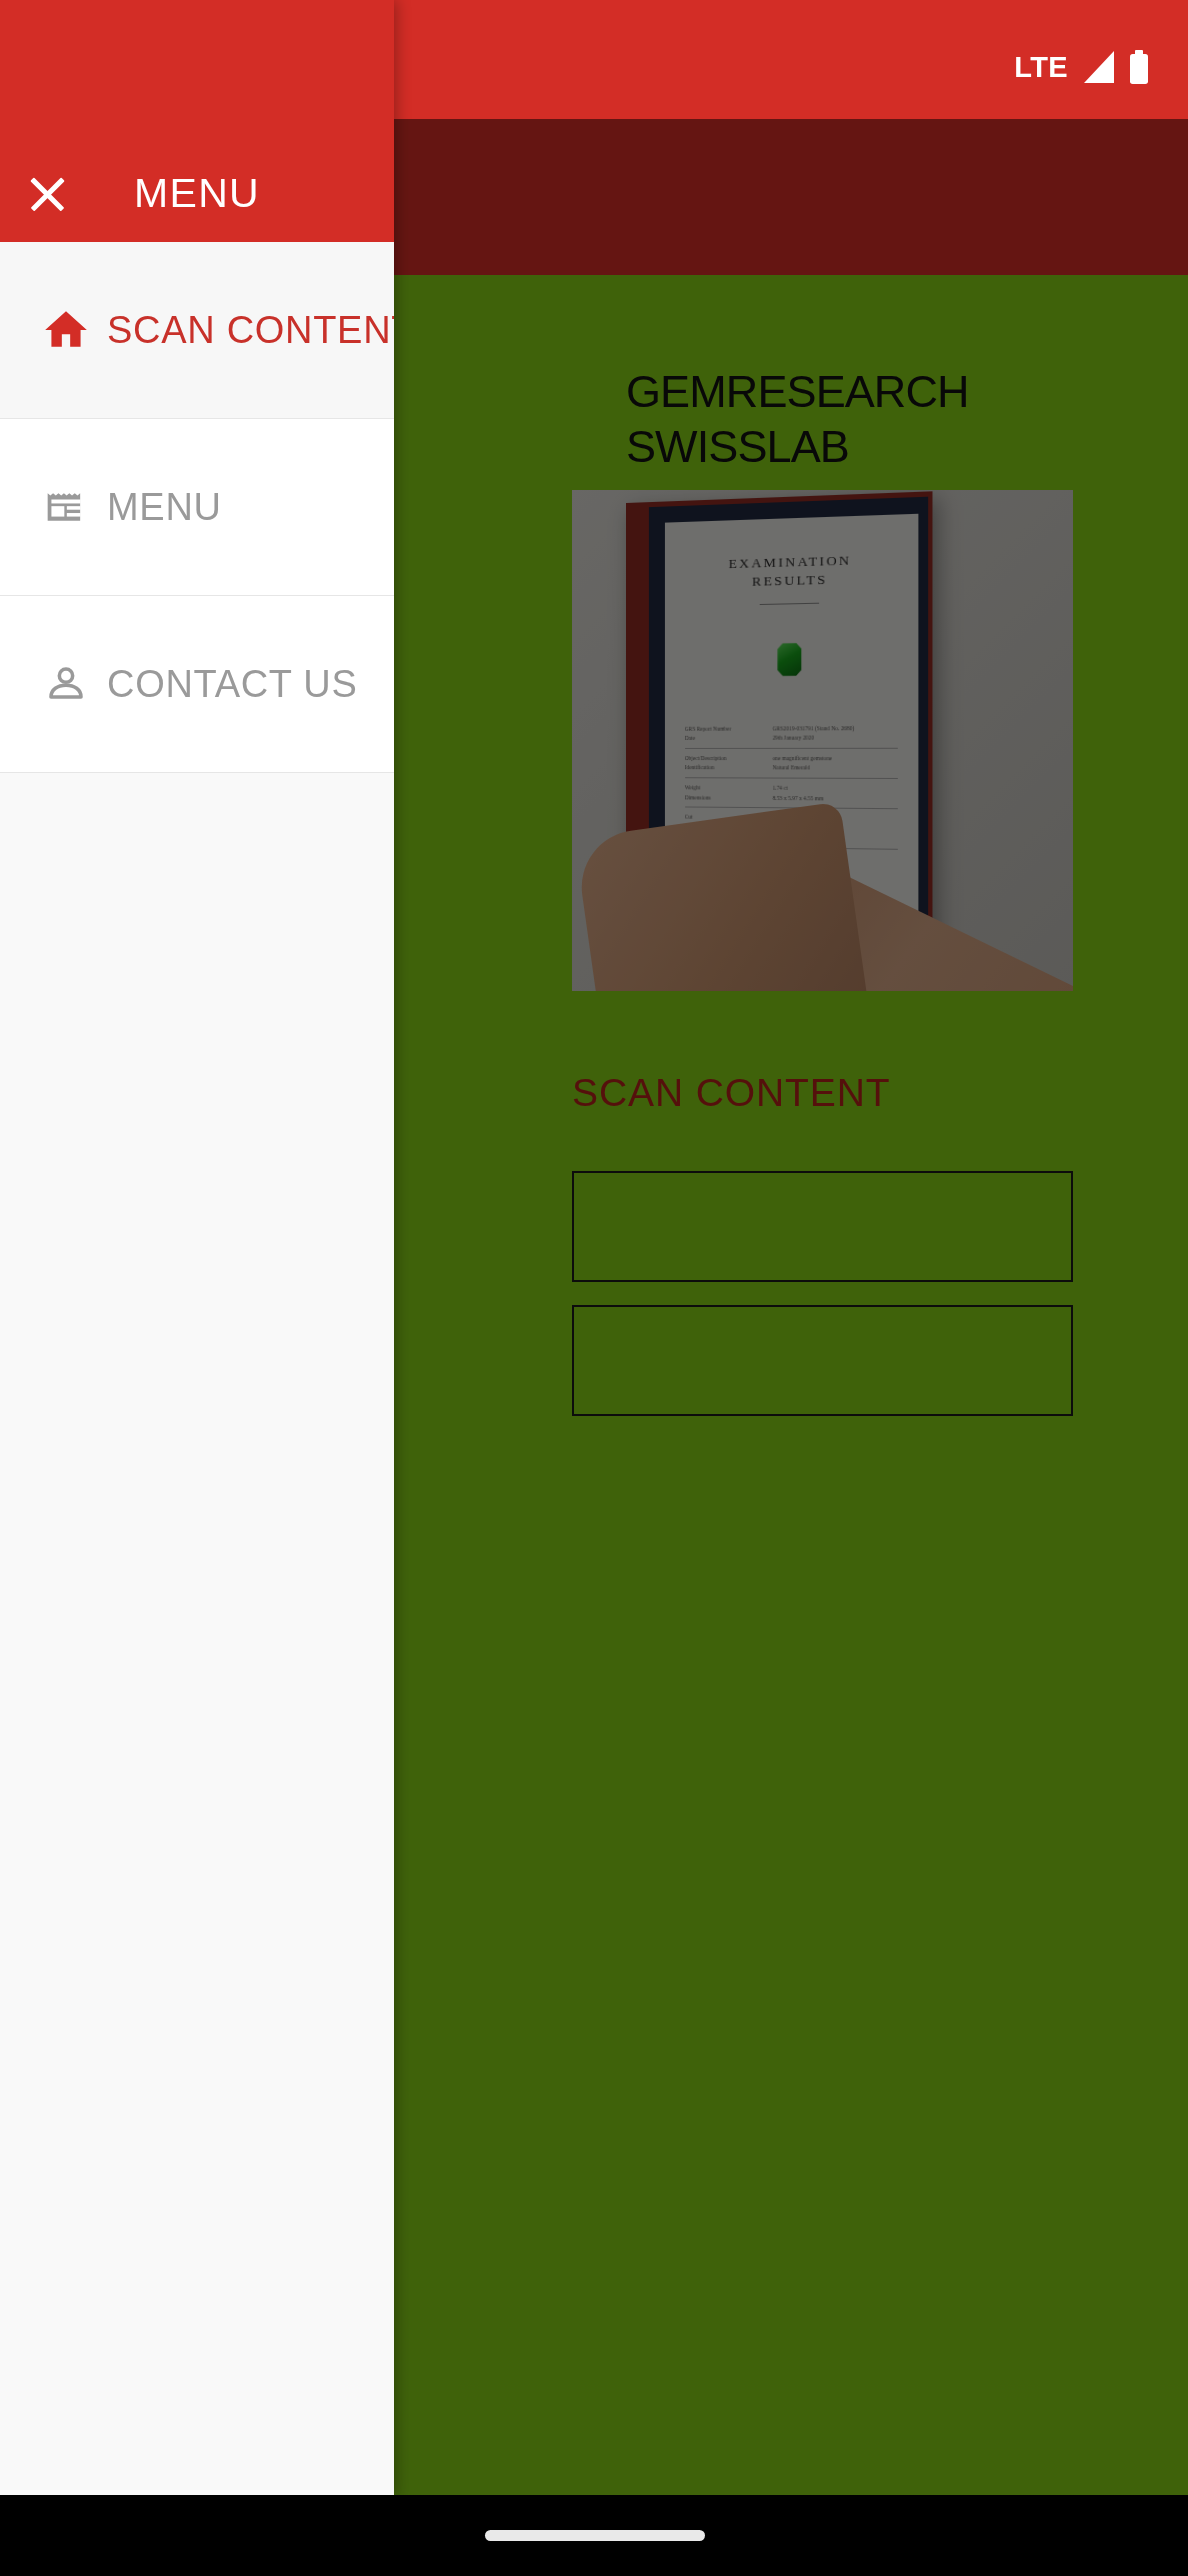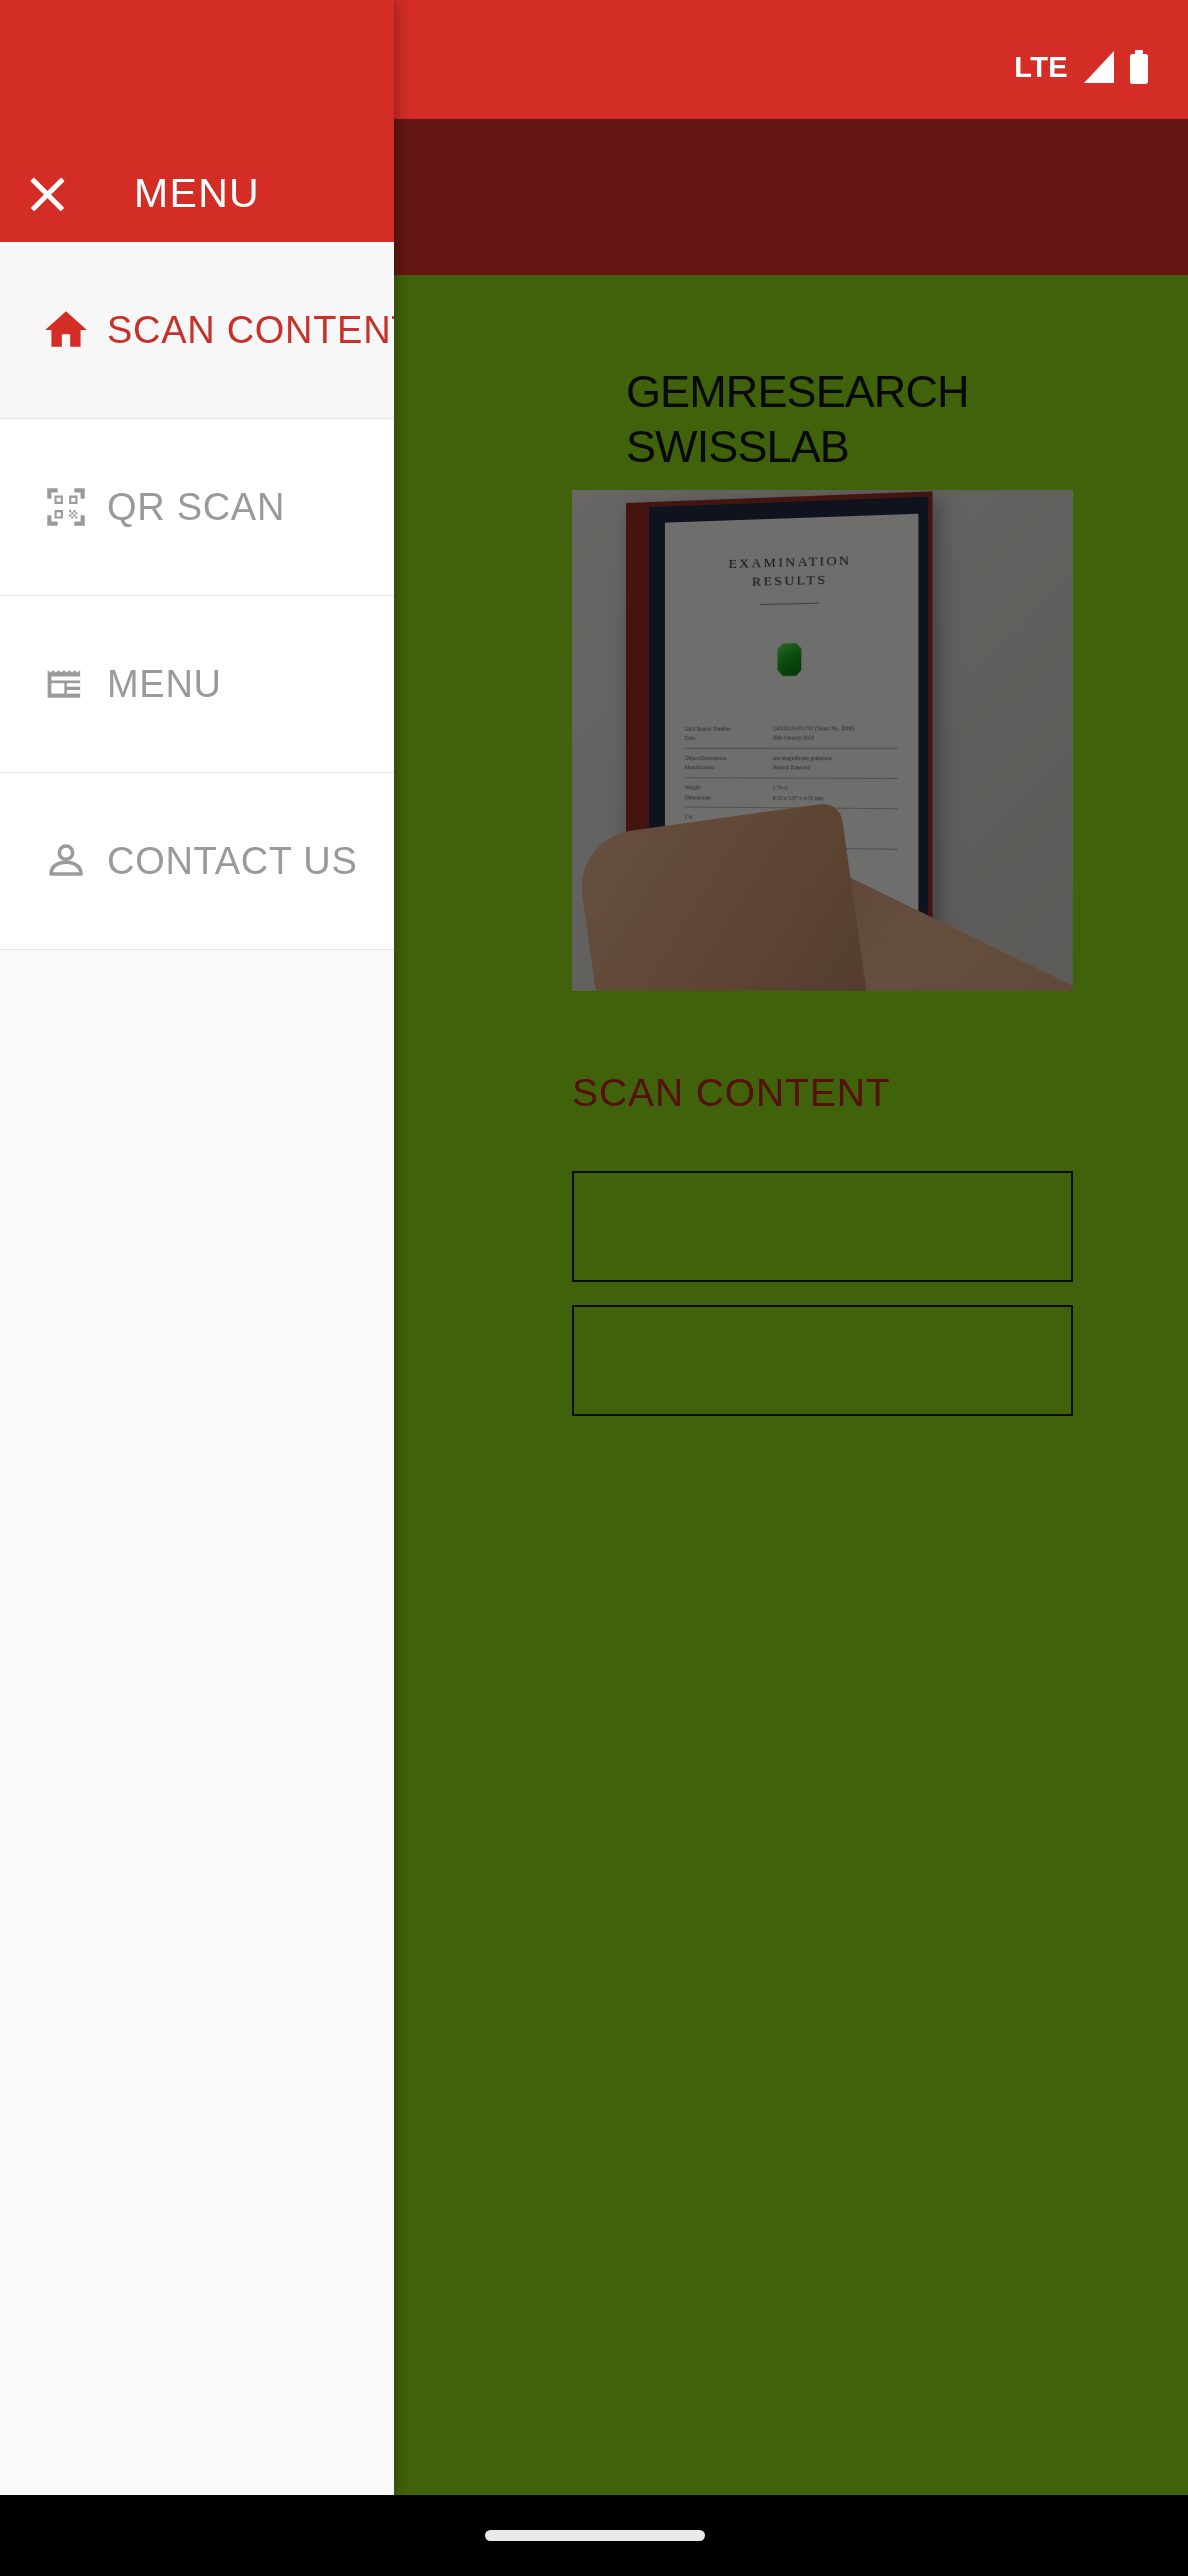--- a/index.html
+++ b/index.html
@@ -364,32 +364,20 @@
 
       <div class="menu-item active">
         <span class="menu-icon">
           <svg width="50" height="50" viewBox="0 0 24 24">
               <path fill="#D32D26" d="M10 20v-6h4v6h5v-8h3L12 3 2 12h3v8z"></path>
             </svg>
         </span>
         <span class="menu-label">SCAN CONTENT</span>
       </div>
 
-      <div class="menu-item">
-        <span class="menu-icon">
-          <svg width="50" height="50" viewBox="0 0 24 24" fill="#9A9A9A">
-            <path d="M3 3h5v2H5v3H3V3zm13 0h5v5h-2V5h-3V3zM3 16h2v3h3v2H3v-5zm16 0h2v5h-5v-2h3v-3z"></path>
-            <path d="M6.5 6.5h4v4h-4v-4zm1 1v2h2v-2h-2z"></path>
-            <path d="M13.5 6.5h4v4h-4v-4zm1 1v2h2v-2h-2z"></path>
-            <path d="M6.5 13.5h4v4h-4v-4zm1 1v2h2v-2h-2z"></path>
-            <path d="M13.5 13.5h1v1h-1zM15.5 13.5h1v1h-1zM14.5 14.5h1v1h-1zM16.5 14.5h1v1h-1zM13.5 15.5h1v1h-1zM15.5 15.5h1v1h-1zM14.5 16.5h1v1h-1zM16.5 16.5h1v1h-1z"></path>
-          </svg>
-        </span>
-        <span class="menu-label">QR SCAN</span>
-      </div>
 
 
       <div class="menu-item">
         <span class="menu-icon">
           <svg width="50" height="50" viewBox="0 0 24 24" fill="#9A9A9A">
             <path d="M3.2 5.4l1.3 1.1 1.3-1.1 1.3 1.1L8.4 5.4l1.3 1.1L11 5.4l1.3 1.1 1.3-1.1 1.3 1.1 1.3-1.1 1.3 1.1 1.3-1.1v13.2H3.2V5.4z"></path>
             <rect x="5" y="8.4" width="14" height="1.9" fill="#fff"></rect>
             <rect x="5" y="11.6" width="6.2" height="5" fill="#fff"></rect>
             <rect x="12.4" y="11.6" width="6.6" height="1.7" fill="#fff"></rect>
             <rect x="12.4" y="14.9" width="6.6" height="1.7" fill="#fff"></rect>

